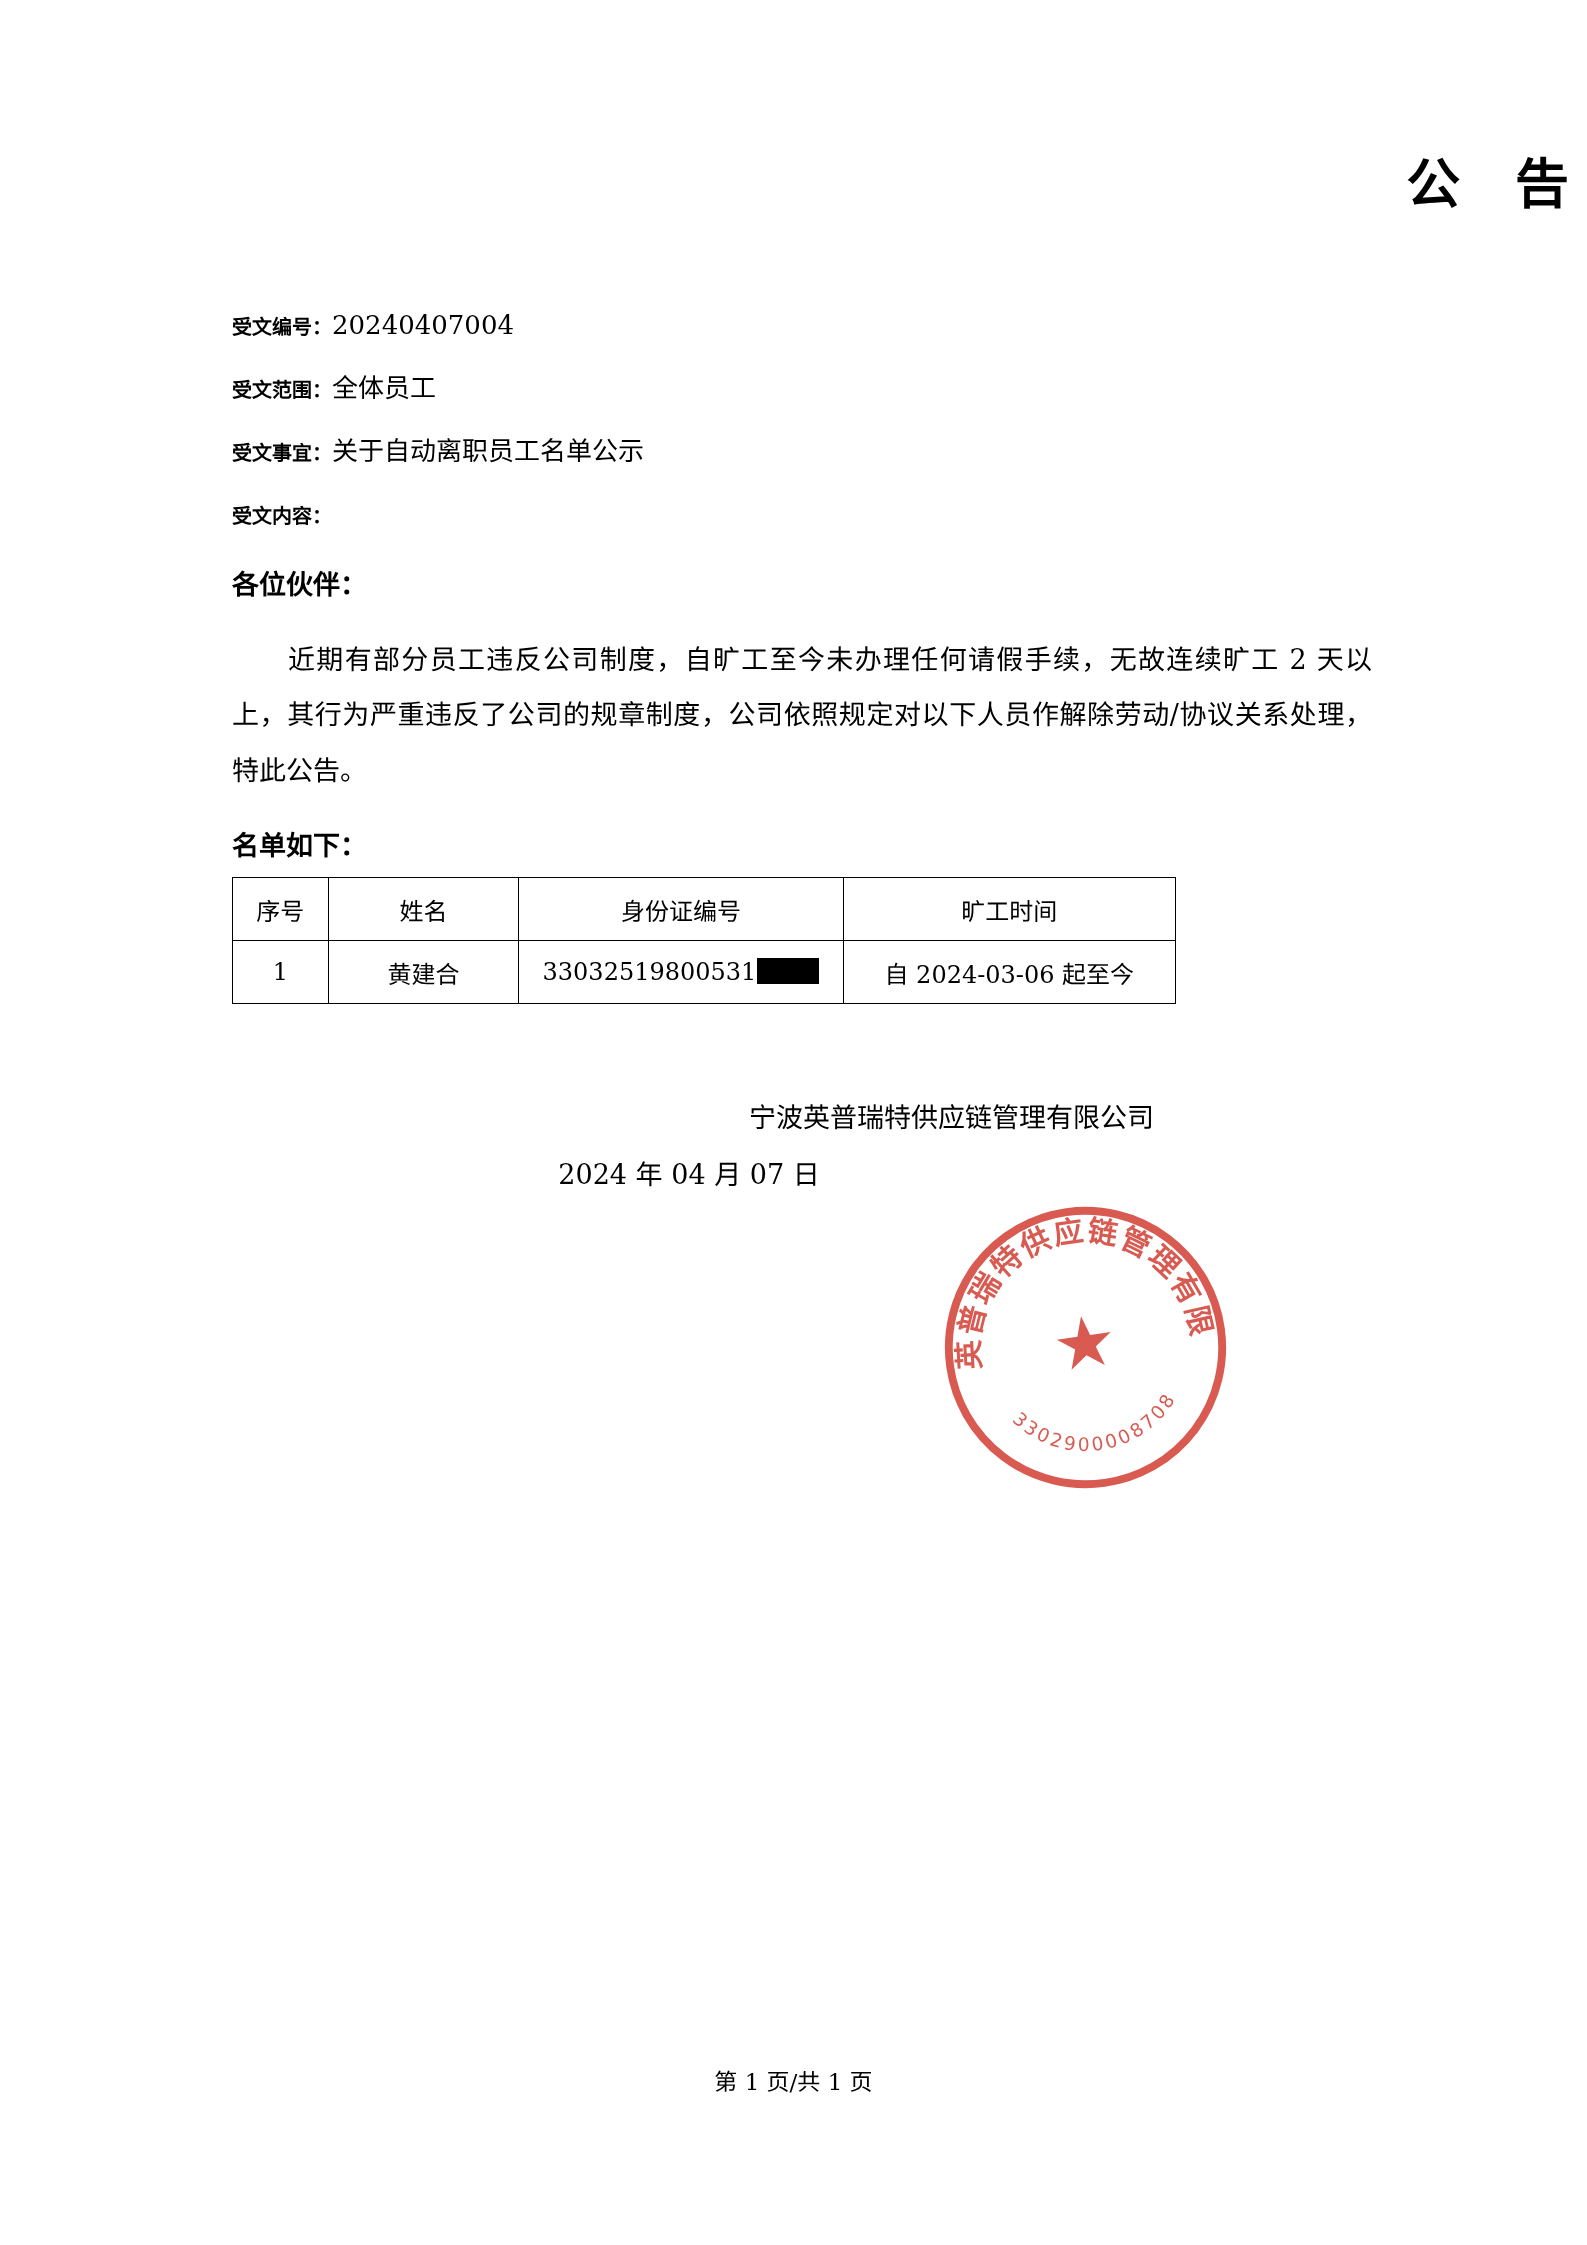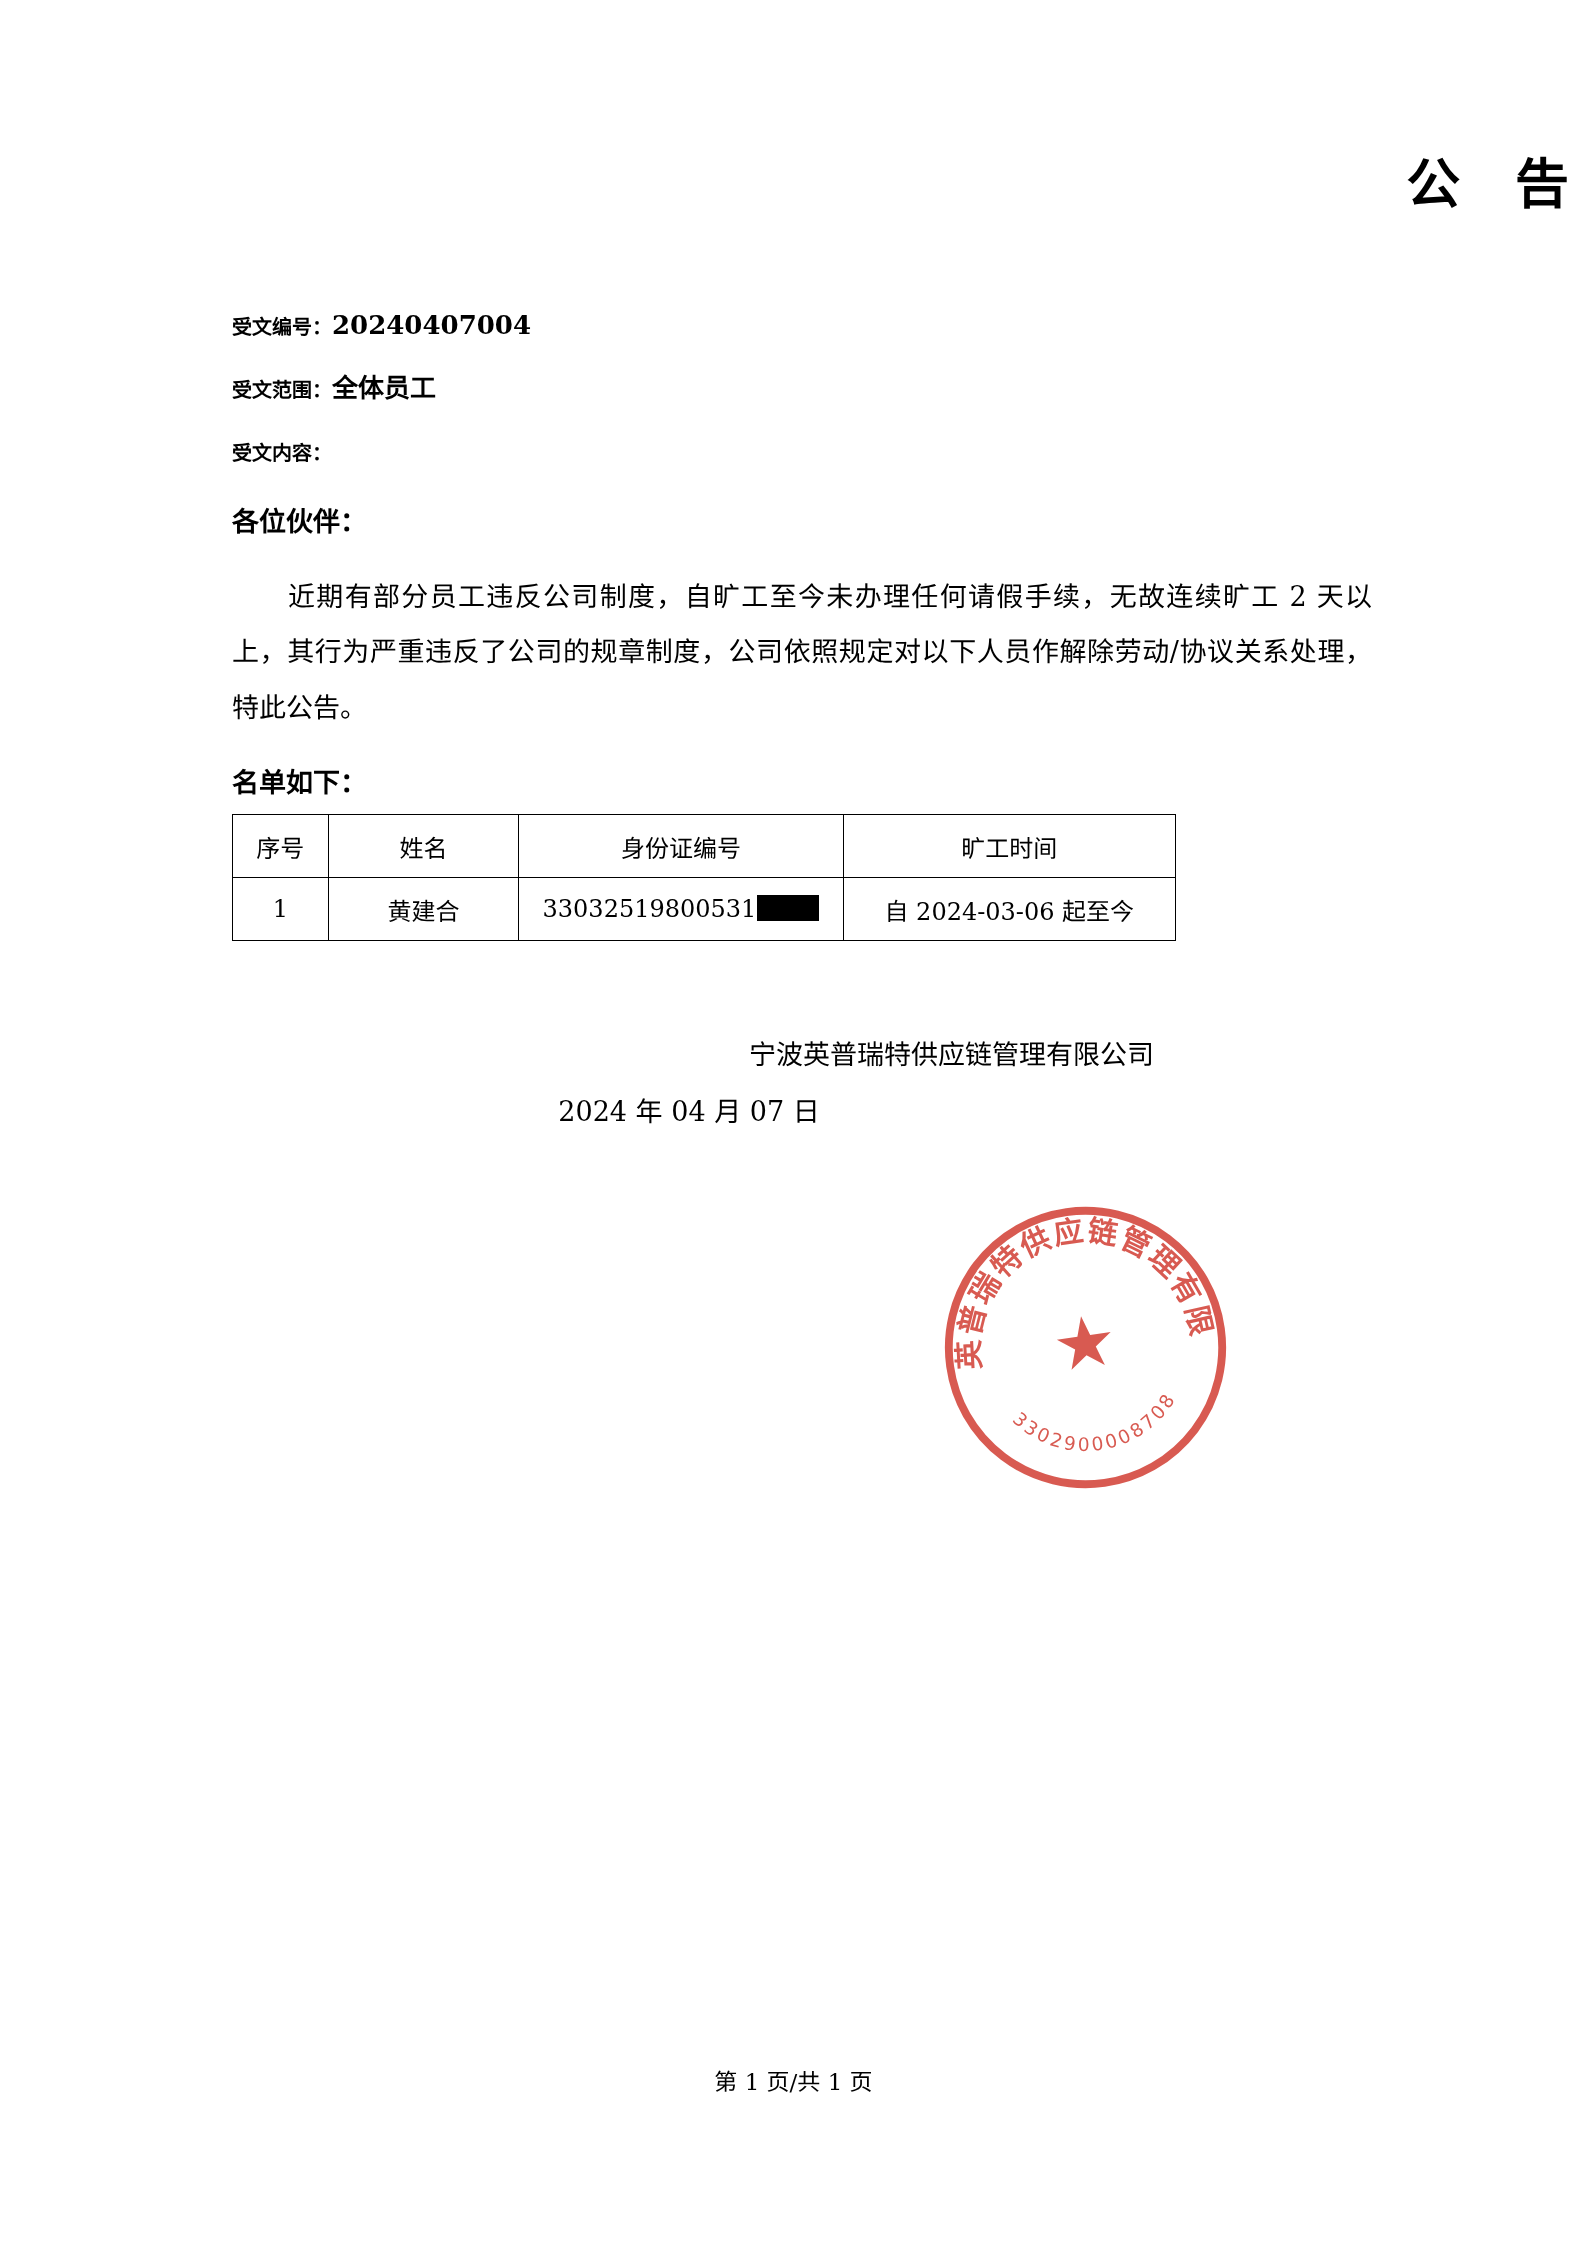--- a/index.html
+++ b/index.html
@@ -41,21 +41,21 @@
     font-size: 27px;
     line-height: 1.0;
     margin-bottom: 36px;
     white-space: nowrap;
   }
   .field-label {
     font-weight: bold;
     font-size: 20px;
   }
   .field-value {
-    font-weight: bold;
+    font-weight: normal;
     font-size: 26px;
   }
   .salutation {
     font-size: 27px;
     margin-bottom: 30px;
     font-weight: bold;
   }
   .para {
     font-size: 27px;
     line-height: 2.05;
@@ -155,20 +155,23 @@
   <div class="body-area">
 
     <div class="field-row">
       <span class="field-label">受文编号：</span><span class="field-value">20240407004</span>
     </div>
 
     <div class="field-row">
       <span class="field-label">受文范围：</span><span class="field-value">全体员工</span>
     </div>
 
+    <div class="field-row">
+      <span class="field-label">受文事宜：</span><span class="field-value">关于自动离职员工名单公示</span>
+    </div>
 
     <div class="field-row">
       <span class="field-label">受文内容：</span><span class="field-value"></span>
     </div>
 
     <div class="salutation">各位伙伴：</div>
 
     <p class="para">近期有部分员工违反公司制度，自旷工至今未办理任何请假手续，无故连续旷工 2 天以上，其行为严重违反了公司的规章制度，公司依照规定对以下人员作解除劳动/协议关系处理，特此公告。</p>
 
     <div class="list-label">名单如下：</div>

